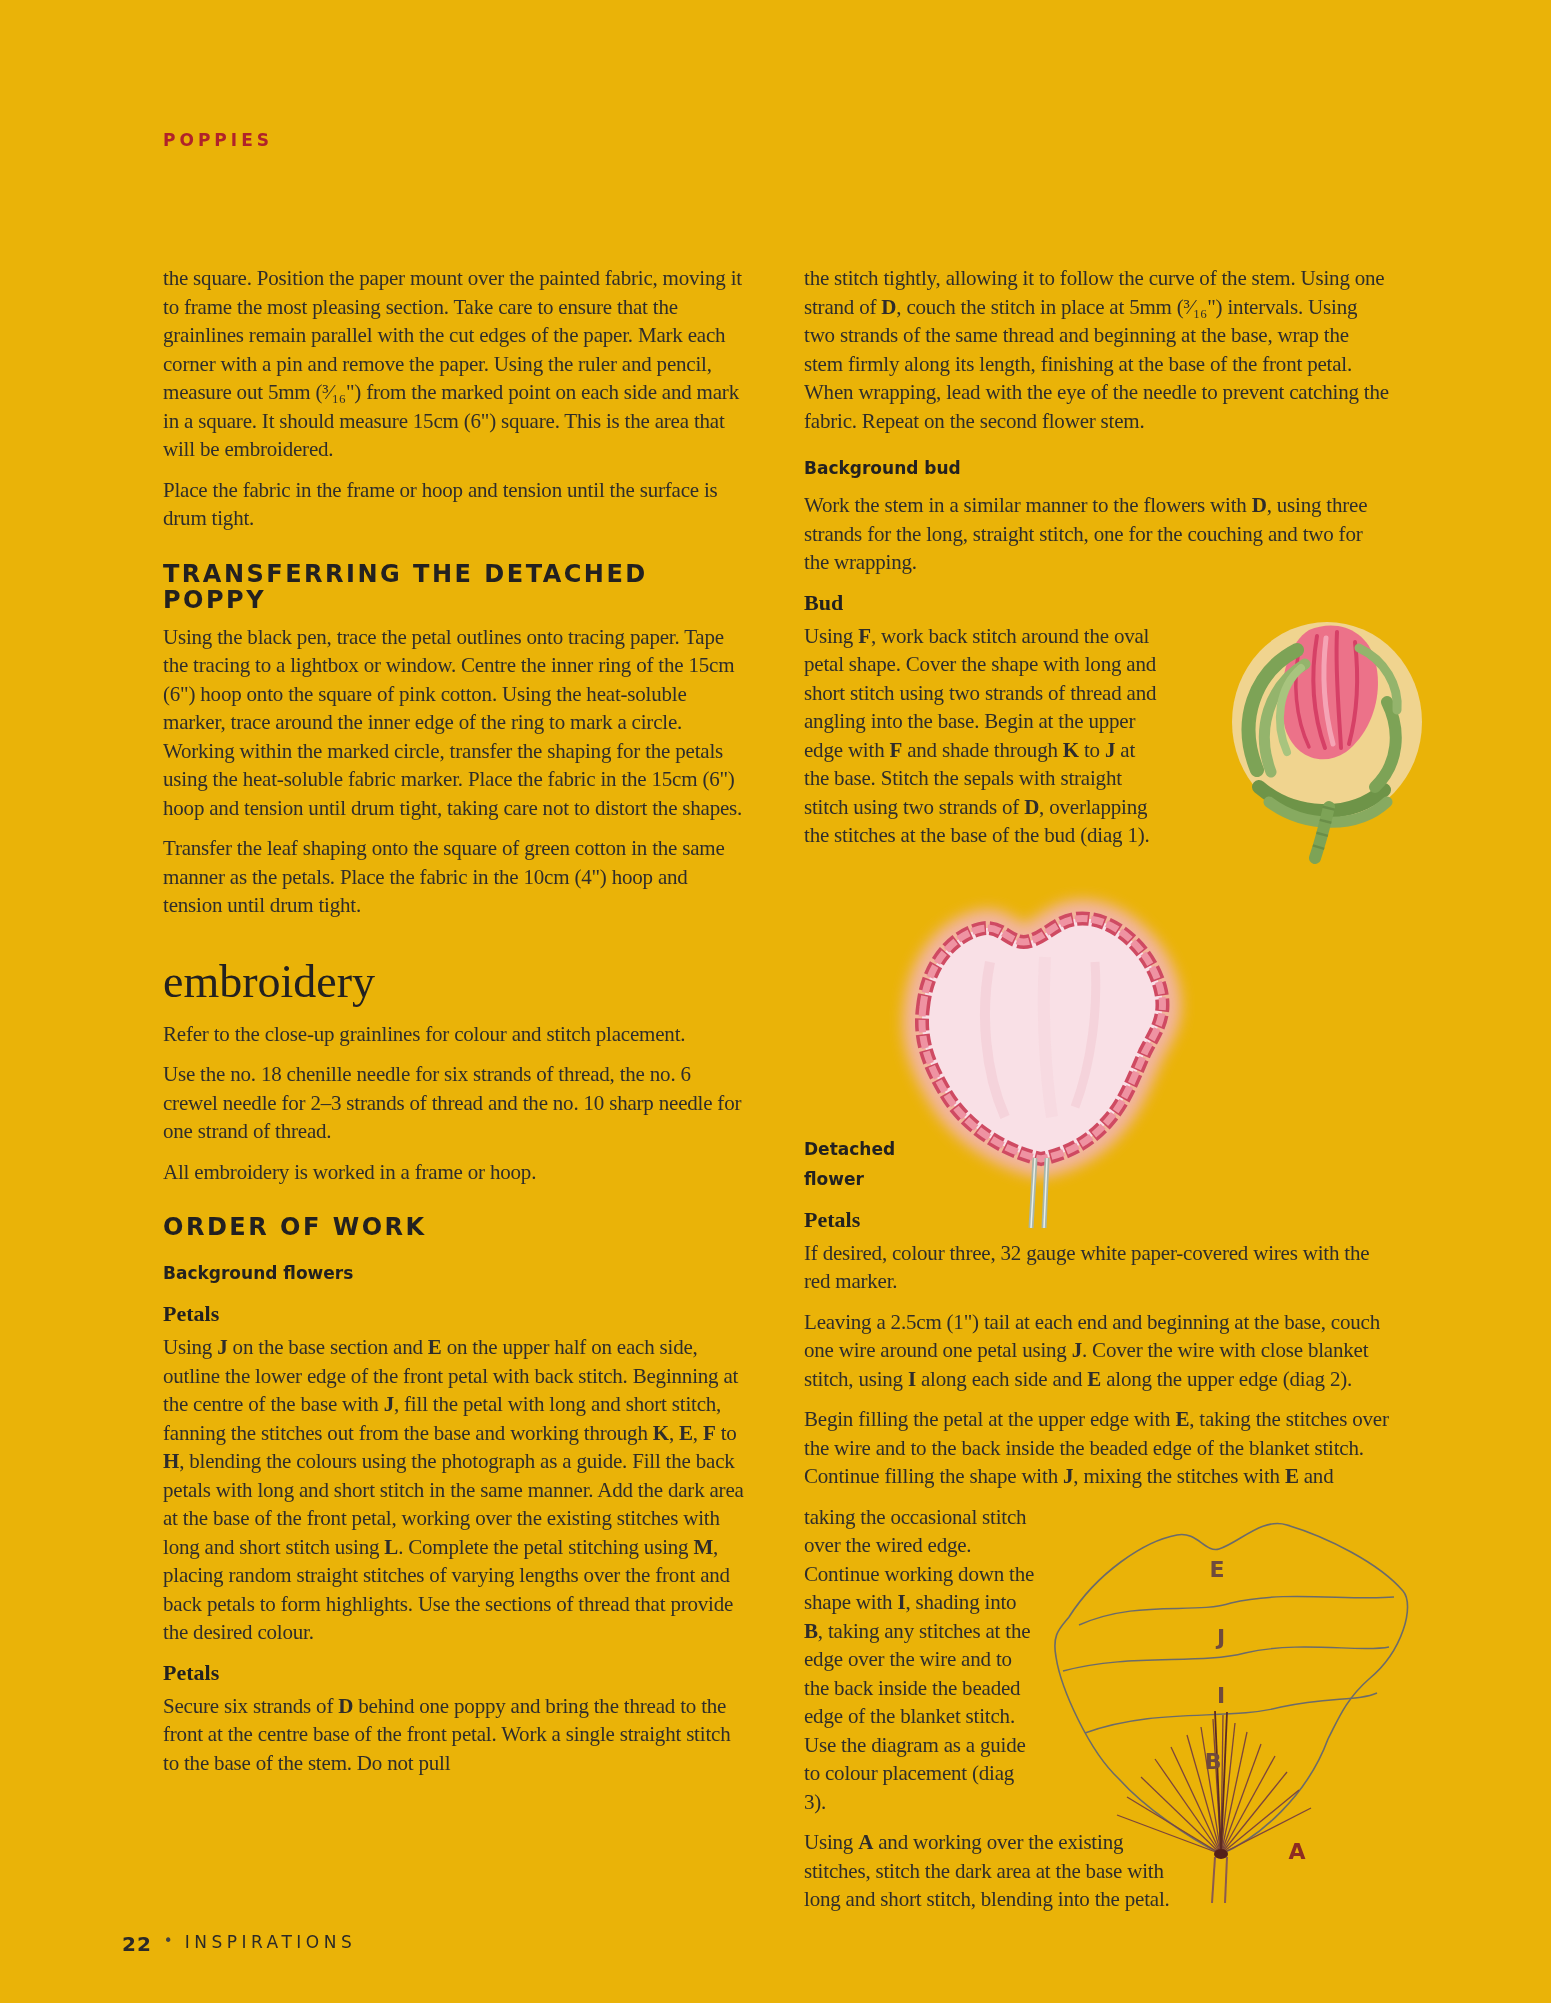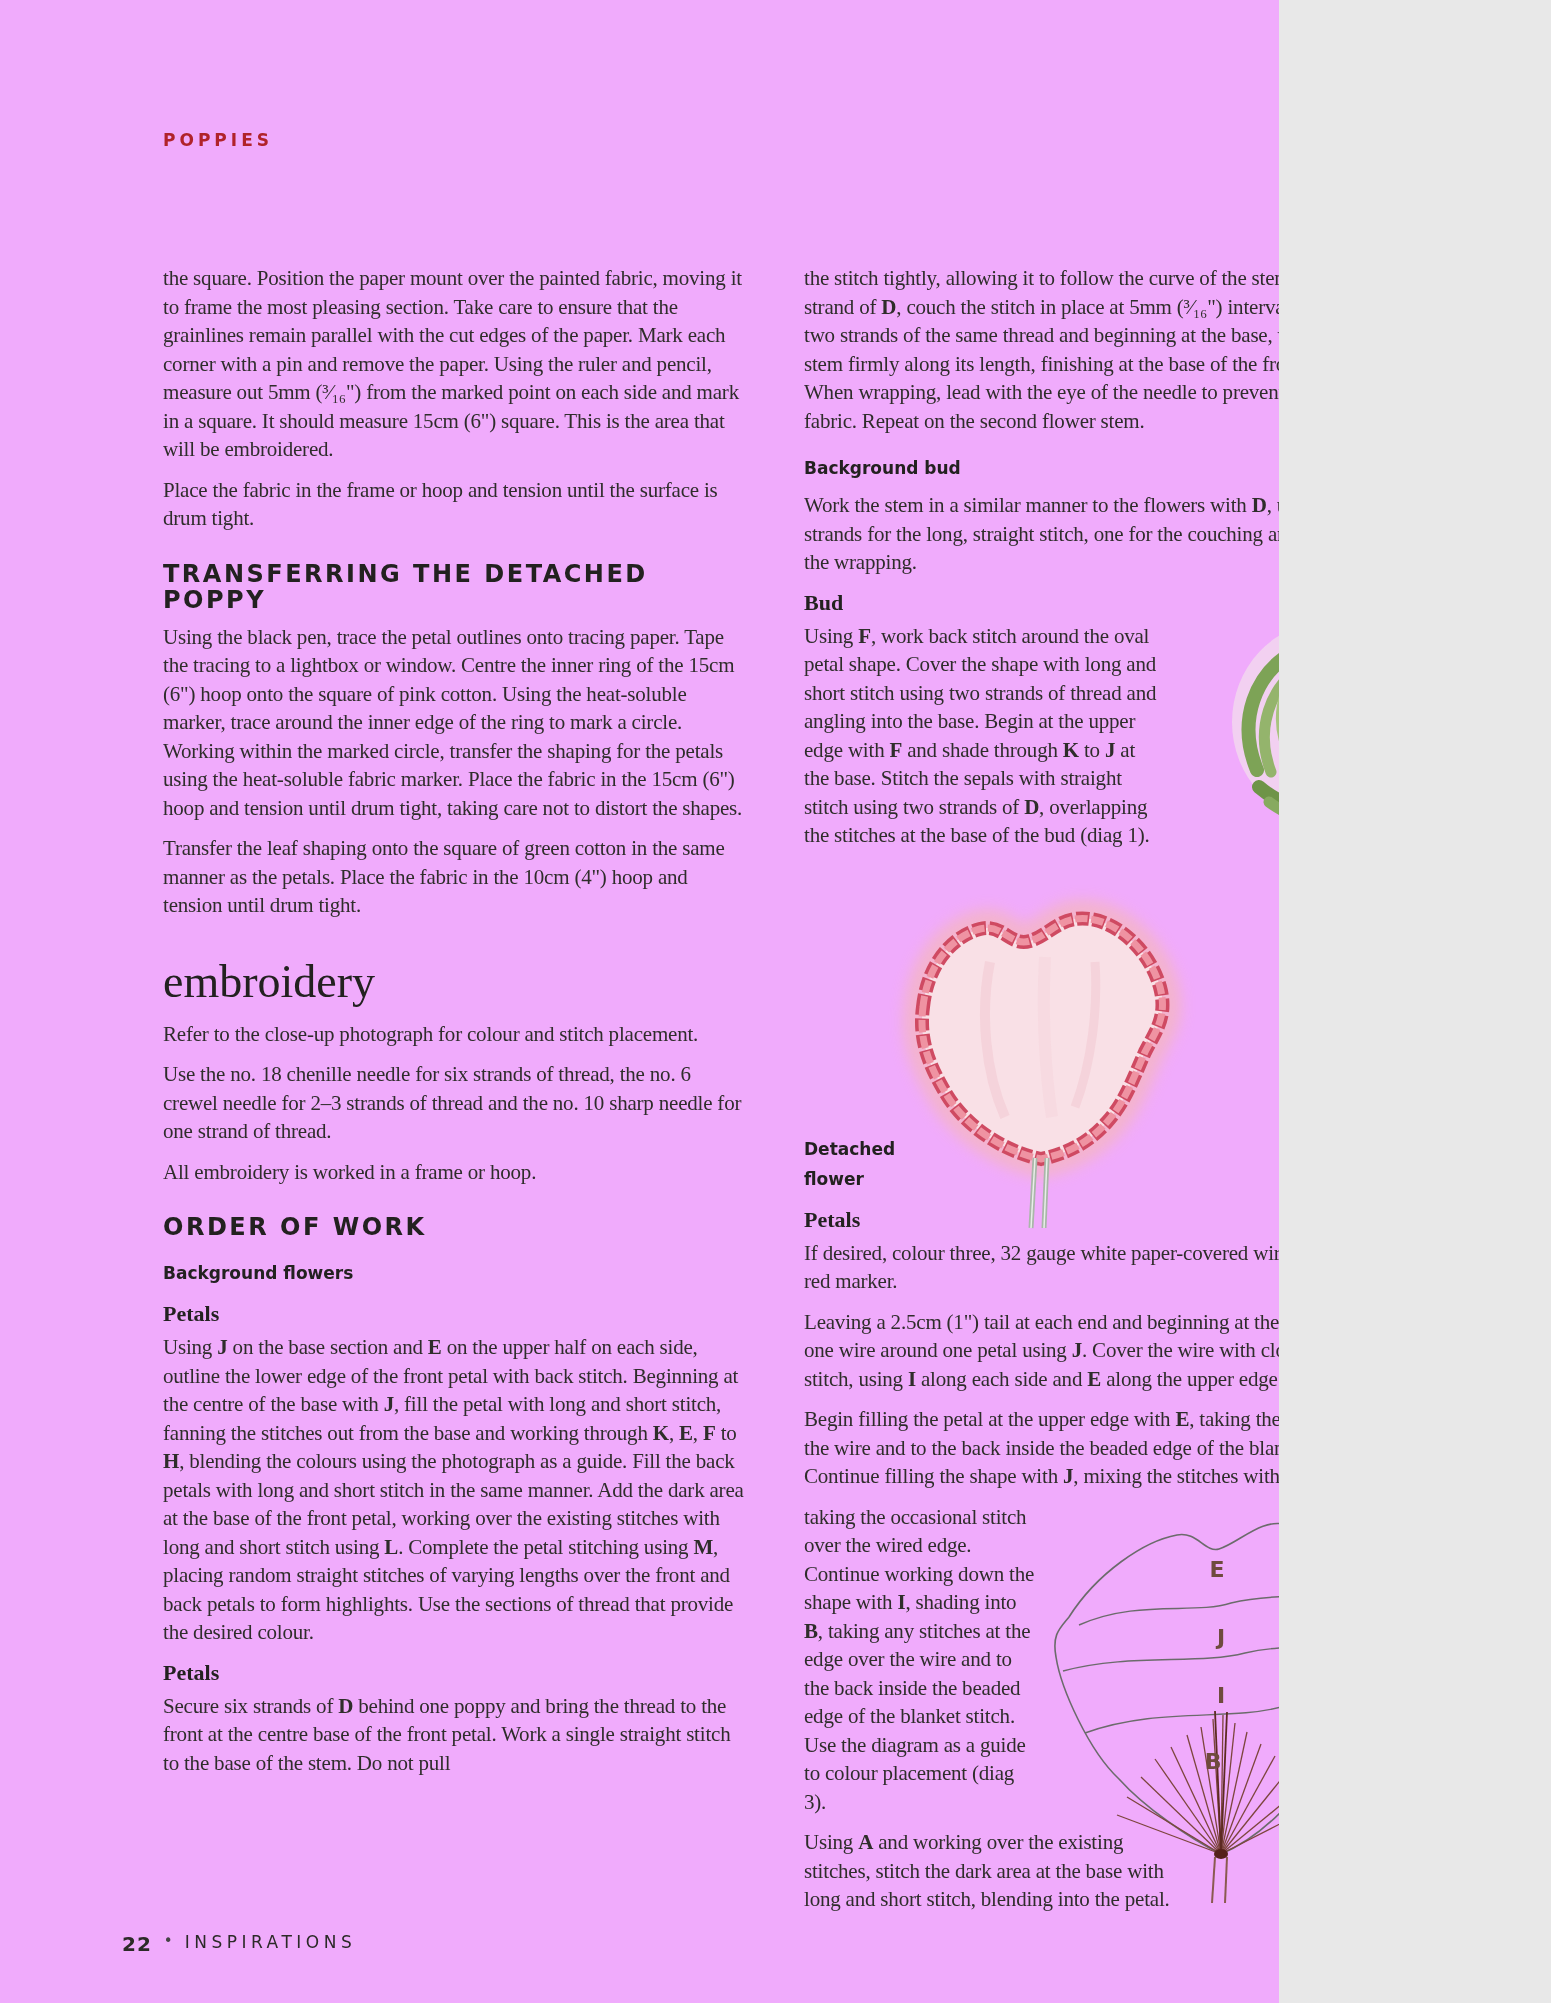--- a/index.html
+++ b/index.html
@@ -1,19 +1,19 @@
 <!DOCTYPE html>
 <html><head>
 <meta charset="utf-8">
 <style>
   html,body{margin:0;padding:0;background:#e8e8e8;}
   .page{
     position:relative;
-    width:1279px;height:2003px;
-    background:#f0abfc;
+    width:1551px;height:2003px;
+    background:#eab308;
     overflow:hidden;
     font-family:"Liberation Serif", serif;
     color:#2f2d2b;
   }
   .running-head{
     position:absolute;left:163px;top:130px;
     font-family:"DejaVu Sans", sans-serif;
     font-weight:bold;font-size:17px;letter-spacing:4px;
     color:#b0232a;
   }
@@ -82,21 +82,21 @@
 
     <div class="col">
       <p>the square. Position the paper mount over the painted fabric, moving it to frame the most pleasing section. Take care to ensure that the grainlines remain parallel with the cut edges of the paper. Mark each corner with a pin and remove the paper. Using the ruler and pencil, measure out 5mm (³⁄₁₆") from the marked point on each side and mark in a square. It should measure 15cm (6") square. This is the area that will be embroidered.</p>
       <p>Place the fabric in the frame or hoop and tension until the surface is drum tight.</p>
 
       <h2 class="caps">TRANSFERRING THE DETACHED POPPY</h2>
       <p>Using the black pen, trace the petal outlines onto tracing paper. Tape the tracing to a lightbox or window. Centre the inner ring of the 15cm (6") hoop onto the square of pink cotton. Using the heat-soluble marker, trace around the inner edge of the ring to mark a circle. Working within the marked circle, transfer the shaping for the petals using the heat-soluble fabric marker. Place the fabric in the 15cm (6") hoop and tension until drum tight, taking care not to distort the shapes.</p>
       <p>Transfer the leaf shaping onto the square of green cotton in the same manner as the petals. Place the fabric in the 10cm (4") hoop and tension until drum tight.</p>
 
       <h1 class="display">embroidery</h1>
-      <p>Refer to the close-up photograph for colour and stitch placement.</p>
+      <p>Refer to the close-up grainlines for colour and stitch placement.</p>
       <p>Use the no. 18 chenille needle for six strands of thread, the no. 6 crewel needle for 2–3 strands of thread and the no. 10 sharp needle for one strand of thread.</p>
       <p>All embroidery is worked in a frame or hoop.</p>
 
       <h2 class="caps">ORDER OF WORK</h2>
 
       <h2 class="flow">Background flowers</h2>
 
       <h3 class="sub">Petals</h3>
       <p>Using <b>J</b> on the base section and <b>E</b> on the upper half on each side, outline the lower edge of the front petal with back stitch. Beginning at the centre of the base with <b>J</b>, fill the petal with long and short stitch, fanning the stitches out from the base and working through <b>K</b>, <b>E</b>, <b>F</b> to <b>H</b>, blending the colours using the photograph as a guide. Fill the back petals with long and short stitch in the same manner. Add the dark area at the base of the front petal, working over the existing stitches with long and short stitch using <b>L</b>. Complete the petal stitching using <b>M</b>, placing random straight stitches of varying lengths over the front and back petals to form highlights. Use the sections of thread that provide the desired colour.</p>
 

